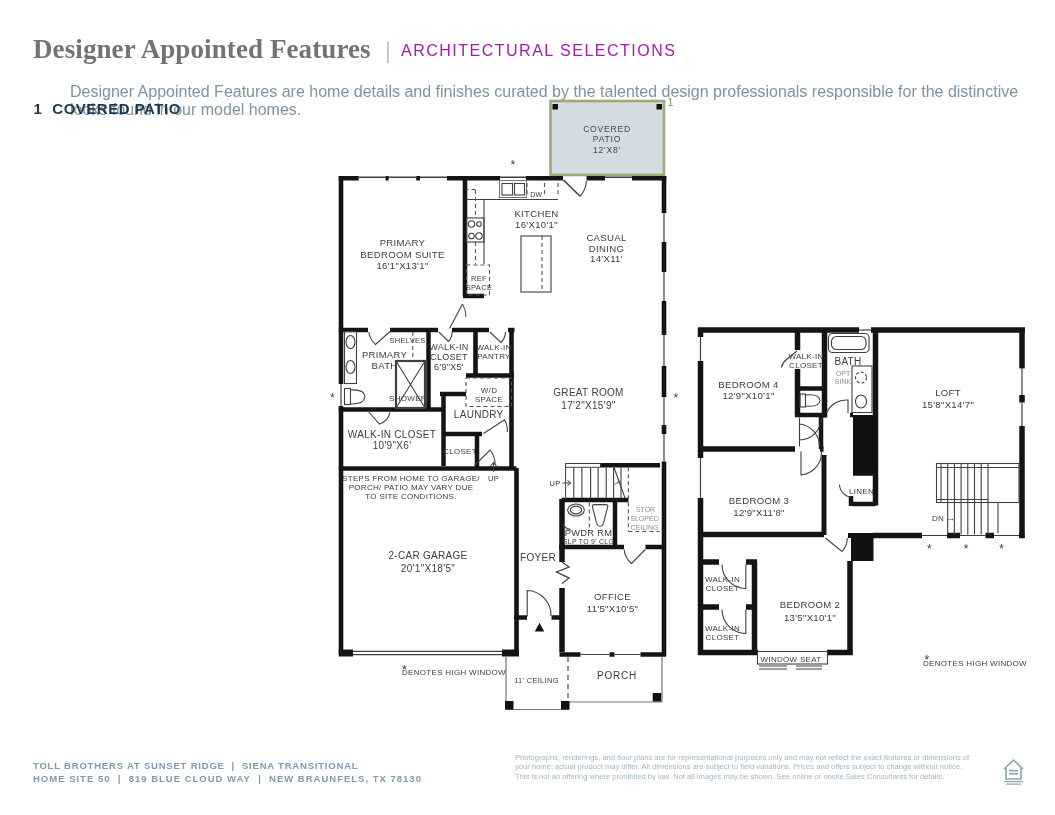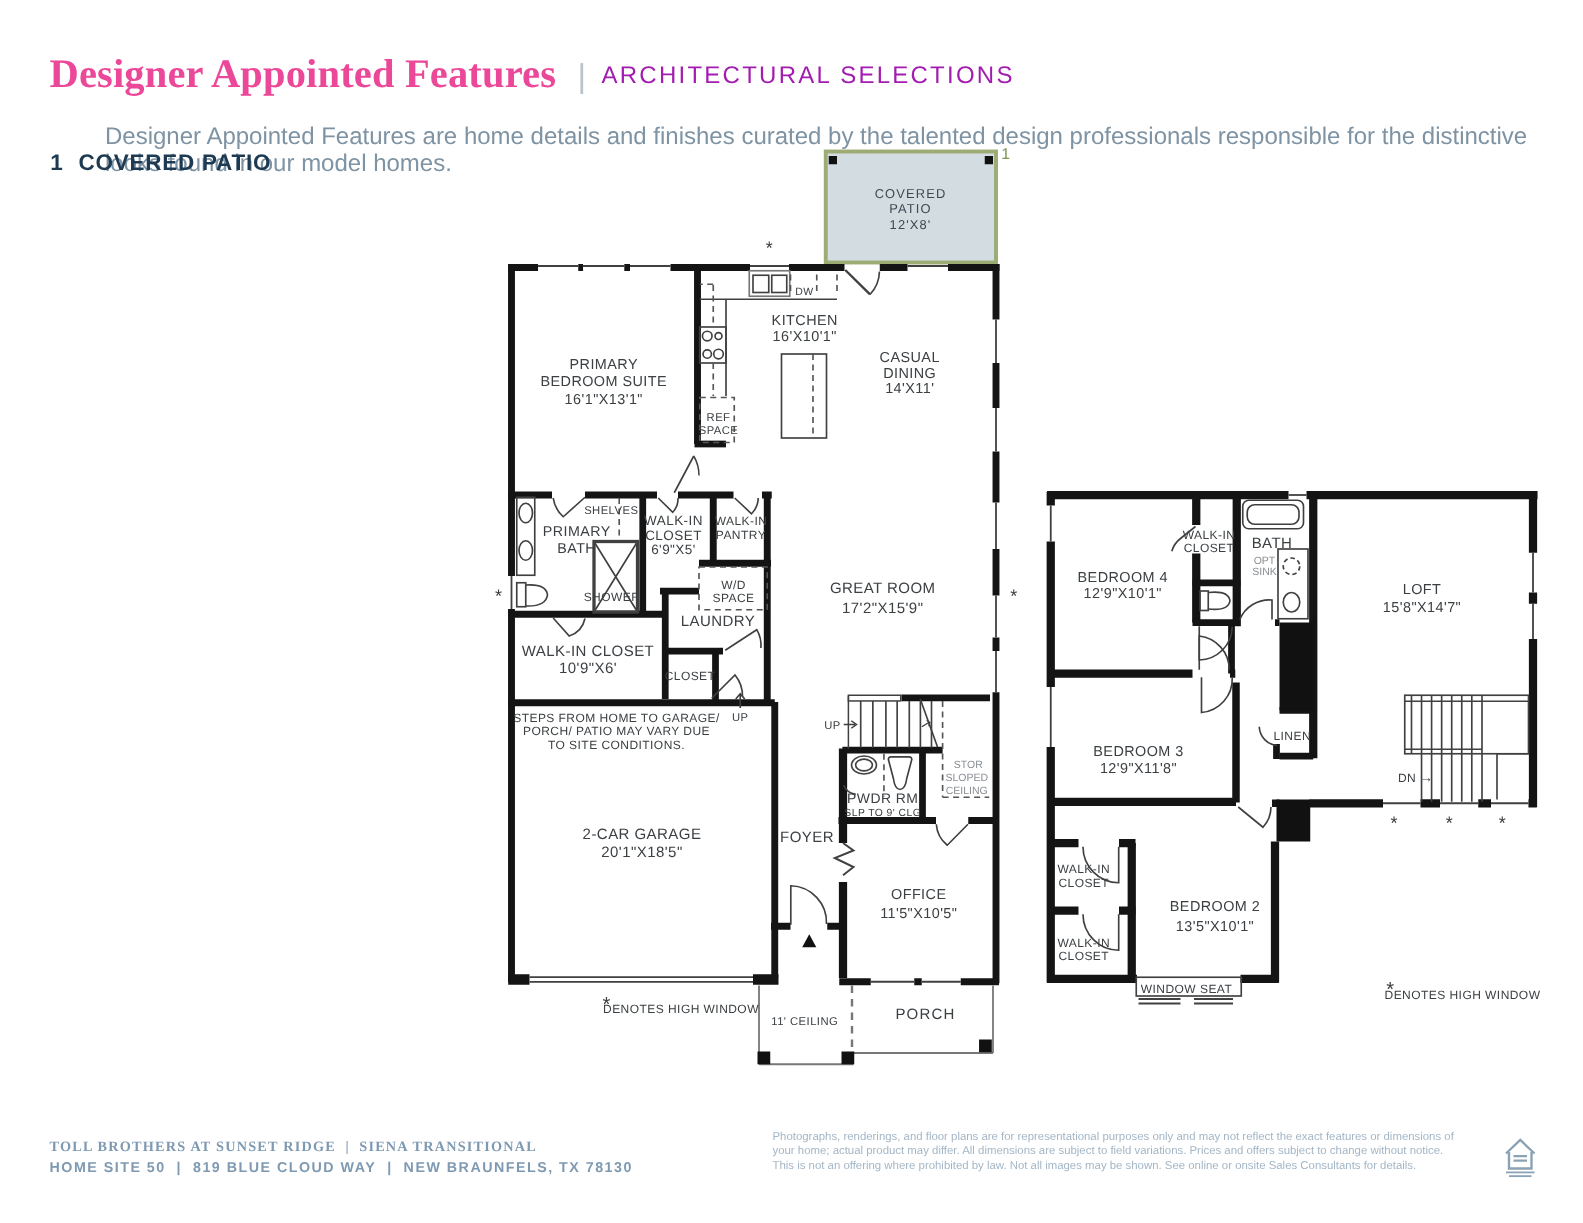--- a/index.html
+++ b/index.html
@@ -1,26 +1,26 @@
 <!DOCTYPE html>
 <html><head>
 <meta charset="utf-8">
 <style>
   html,body{margin:0;padding:0;}
   body{width:1055px;height:815px;position:relative;background:#ffffff;overflow:hidden;
        font-family:"Liberation Sans",sans-serif;}
   .abs{position:absolute;}
   #title{left:33px;top:34px;font-family:"Liberation Serif",serif;font-weight:bold;
-         font-size:27px;color:#ec4899;letter-spacing:0.1px;}
+         font-size:27px;color:#737373;letter-spacing:0.1px;}
   #titlebar{left:385px;top:38px;font-size:22px;color:#b9c3cb;font-weight:400;}
   #title2{left:401px;top:42px;font-size:16px;color:#a21caf;letter-spacing:1.5px;}
   #subtitle{left:33px;top:83px;font-size:16px;color:#7e93a3;margin-left:37px;}
   #sect{left:33.5px;top:100px;font-size:15px;font-weight:bold;color:#1d3a52;letter-spacing:0.5px;}
   #sect b{margin-right:10px;}
-  #f1{left:33px;top:759.5px;font-size:9.5px;font-weight:bold;color:#7e99b2;letter-spacing:0.8px;font-family:Liberation Serif, serif;}
+  #f1{left:33px;top:759.5px;font-size:9.5px;font-weight:bold;color:#7e99b2;letter-spacing:0.8px;}
   #f2{left:33px;top:772.8px;font-size:9.5px;font-weight:bold;color:#7e99b2;letter-spacing:1.0px;}
   #disc{right:60px;top:753px;width:480px;text-align:left;font-size:7.6px;color:#a3b6c6;line-height:9.3px;}
 </style>
 </head>
 <body>
 <div class="abs" id="title">Designer Appointed Features</div>
 <div class="abs" id="titlebar">|</div>
 <div class="abs" id="title2">ARCHITECTURAL SELECTIONS</div>
 <div class="abs" id="subtitle">Designer Appointed Features are home details and finishes curated by the talented design professionals responsible for the distinctive looks found in our model homes.</div>
 <div class="abs" id="sect"><b>1</b>COVERED PATIO</div>

